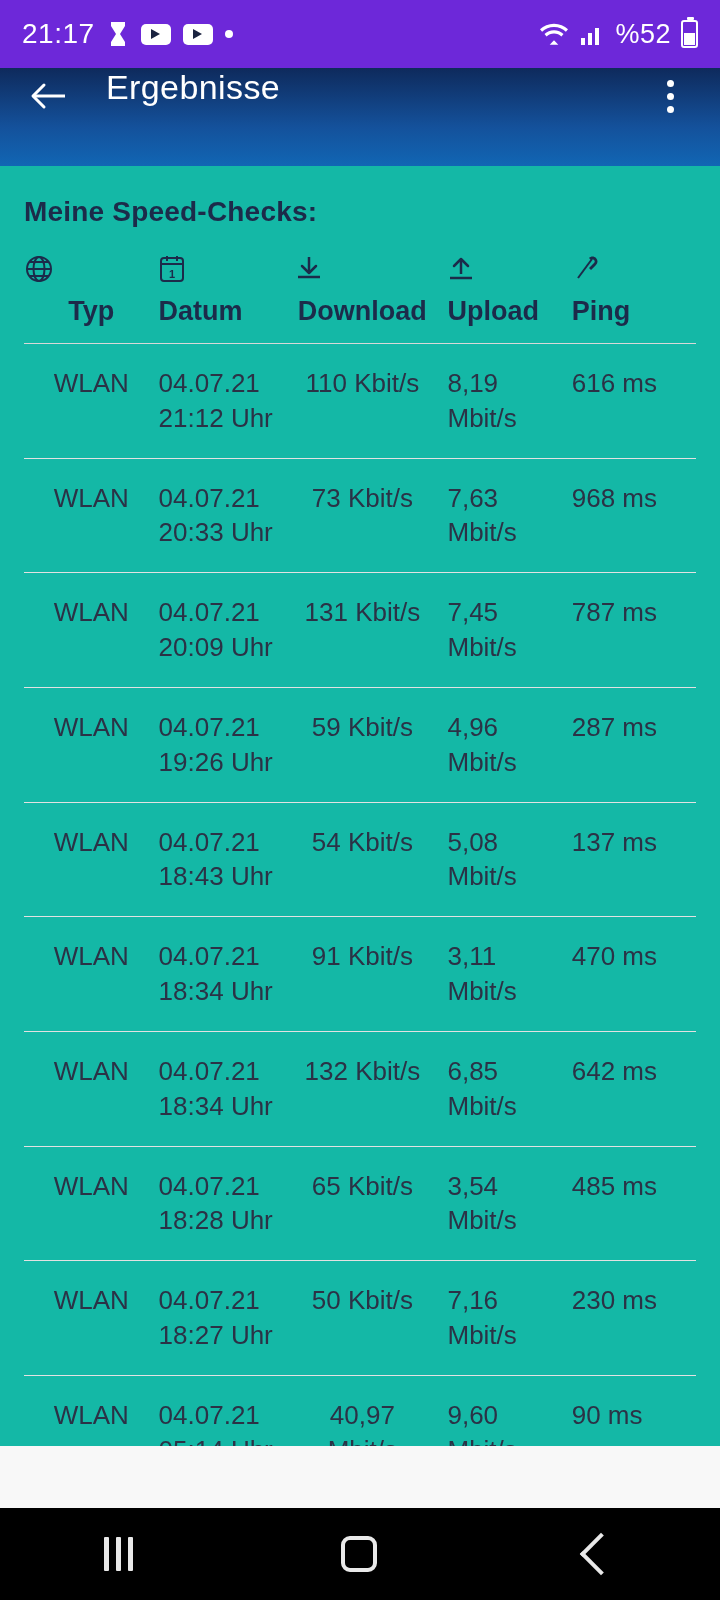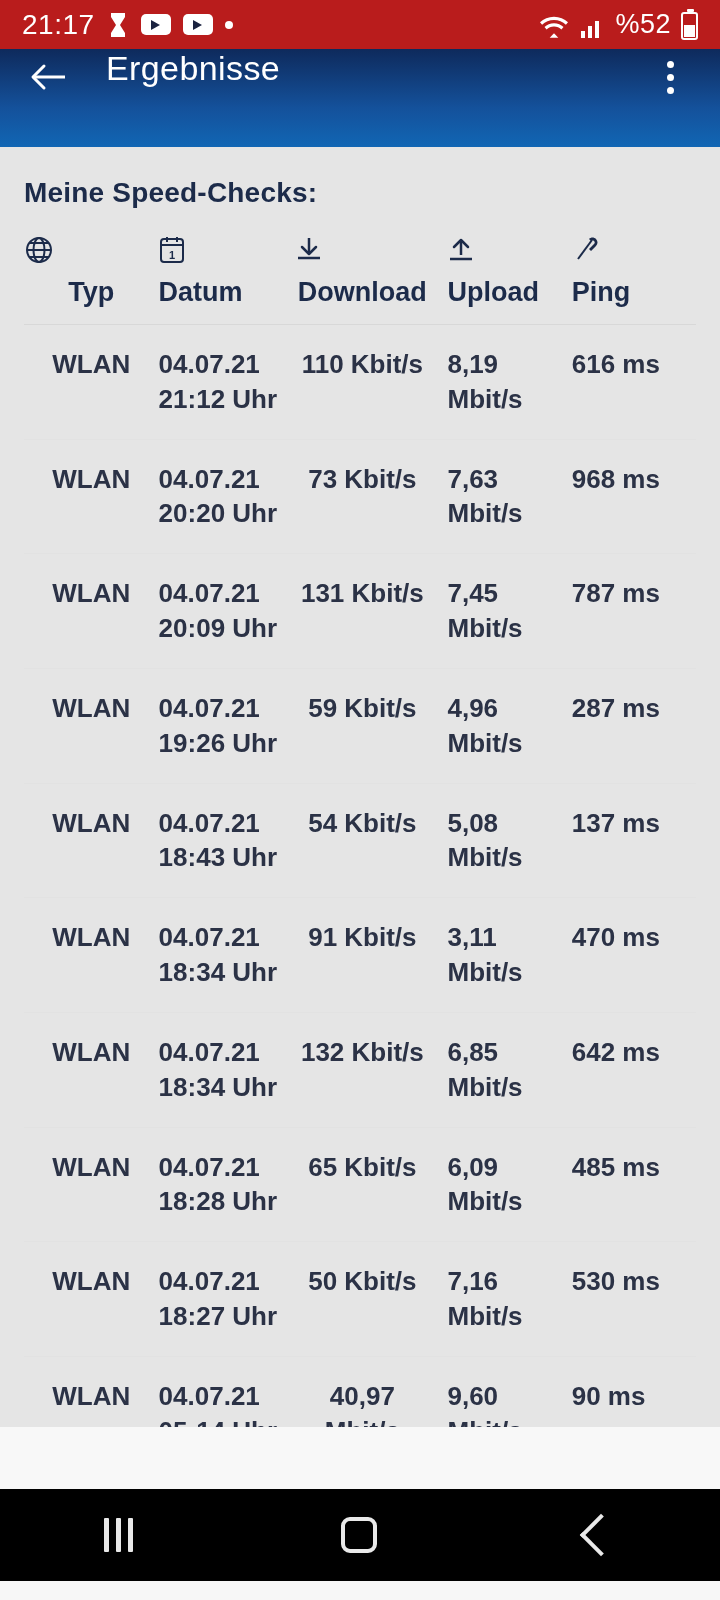--- a/index.html
+++ b/index.html
@@ -6,22 +6,22 @@
   html, body {
     width: 720px;
     height: 1600px;
     overflow: hidden;
     font-family: "Liberation Sans", sans-serif;
     background: #f7f7f7;
   }
 
   
   .statusbar {
-    height: 49px;
-    background: #b91c1c;
+    height: 68px;
+    background: #6d28d9;
     color: #ffffff;
     display: flex;
     align-items: center;
     padding: 0 22px;
     font-size: 27px;
     letter-spacing: .5px;
   }
   .sb-left { display: flex; align-items: center; gap: 12px; }
   .sb-clock { font-size: 28px; font-weight: 400; }
   .sb-icon { display: inline-flex; align-items: center; justify-content: center; }
@@ -29,21 +29,21 @@
     width: 30px; height: 21px; border-radius: 5px; background: #ffffff;
     display: inline-flex; align-items: center; justify-content: center;
   }
   .yt-badge::after {
     content: ""; width: 0; height: 0;
     border-left: 9px solid #1b2340;
     border-top: 5px solid transparent;
     border-bottom: 5px solid transparent;
   }
   .dot { width: 8px; height: 8px; border-radius: 50%; background: #fff; display: inline-block; }
-  .sb-right { margin-left: auto; display: flex; align-items: flex-end; gap: 10px; }
+  .sb-right { margin-left: auto; display: flex; align-items: center; gap: 10px; }
   .battery-text { font-size: 27px; }
   .batt {
     width: 17px; height: 28px; border: 2px solid #fff; border-radius: 3px;
     position: relative; display: inline-block;
   }
   .batt::before {
     content: ""; position: absolute; top: -5px; left: 4px;
     width: 7px; height: 3px; background: #fff; border-radius: 1px;
   }
   .batt::after {
@@ -74,21 +74,21 @@
   .overflow {
     margin-left: auto;
     width: 56px; height: 56px;
     display: flex; flex-direction: column; align-items: center; justify-content: center;
     gap: 6px;
   }
   .overflow i { width: 7px; height: 7px; border-radius: 50%; background: #fff; display: block; }
 
   
   .content {
-    background: #e5e5e5;
+    background: #14b8a6;
     height: calc(1600px - 68px - 98px - 62px - 92px);
     padding: 0 24px;
     overflow: hidden;
   }
   .section-title {
     font-size: 28px;
     font-weight: bold;
     color: #1c2b4a;
     padding: 30px 0 22px 0;
     letter-spacing: .2px;
@@ -107,21 +107,21 @@
   .hdr-icon { height: 34px; display: flex; align-items: flex-end; }
   thead tr { border-bottom: 1px solid #d8d8d8; }
 
   td {
     font-size: 26px;
     color: #2b3246;
     padding: 22px 0 22px 0;
     vertical-align: top;
     line-height: 1.34;
     border-bottom: 1px solid #e2e2e2;
-    font-weight: 700;
+    font-weight: 400;
   }
   .col-typ { width: 130px; text-align: center; }
   .col-datum { width: 132px; padding-right: 18px; }
   .col-dl { width: 140px; padding-right: 18px; text-align: center; }
   .col-ul { width: 120px; padding-right: 18px; }
   .col-ping { width: 120px; }
 
   .muted-break { display: block; }
 
   
@@ -267,21 +267,21 @@
     <tbody>
         <tr>
           <td class="col-typ">WLAN</td>
           <td class="col-datum"><span>04.07.21</span><span class="muted-break">21:12 Uhr</span></td>
           <td class="col-dl">110 Kbit/s</td>
           <td class="col-ul"><span>8,19</span><span class="muted-break">Mbit/s</span></td>
           <td class="col-ping">616 ms</td>
         </tr>
         <tr>
           <td class="col-typ">WLAN</td>
-          <td class="col-datum"><span>04.07.21</span><span class="muted-break">20:20 Uhr</span></td>
+          <td class="col-datum"><span>04.07.21</span><span class="muted-break">20:33 Uhr</span></td>
           <td class="col-dl">73 Kbit/s</td>
           <td class="col-ul"><span>7,63</span><span class="muted-break">Mbit/s</span></td>
           <td class="col-ping">968 ms</td>
         </tr>
         <tr>
           <td class="col-typ">WLAN</td>
           <td class="col-datum"><span>04.07.21</span><span class="muted-break">20:09 Uhr</span></td>
           <td class="col-dl">131 Kbit/s</td>
           <td class="col-ul"><span>7,45</span><span class="muted-break">Mbit/s</span></td>
           <td class="col-ping">787 ms</td>
@@ -311,29 +311,29 @@
           <td class="col-typ">WLAN</td>
           <td class="col-datum"><span>04.07.21</span><span class="muted-break">18:34 Uhr</span></td>
           <td class="col-dl">132 Kbit/s</td>
           <td class="col-ul"><span>6,85</span><span class="muted-break">Mbit/s</span></td>
           <td class="col-ping">642 ms</td>
         </tr>
         <tr>
           <td class="col-typ">WLAN</td>
           <td class="col-datum"><span>04.07.21</span><span class="muted-break">18:28 Uhr</span></td>
           <td class="col-dl">65 Kbit/s</td>
-          <td class="col-ul"><span>6,09</span><span class="muted-break">Mbit/s</span></td>
+          <td class="col-ul"><span>3,54</span><span class="muted-break">Mbit/s</span></td>
           <td class="col-ping">485 ms</td>
         </tr>
         <tr>
           <td class="col-typ">WLAN</td>
           <td class="col-datum"><span>04.07.21</span><span class="muted-break">18:27 Uhr</span></td>
           <td class="col-dl">50 Kbit/s</td>
           <td class="col-ul"><span>7,16</span><span class="muted-break">Mbit/s</span></td>
-          <td class="col-ping">530 ms</td>
+          <td class="col-ping">230 ms</td>
         </tr>
         <tr>
           <td class="col-typ">WLAN</td>
           <td class="col-datum"><span>04.07.21</span><span class="muted-break">05:14 Uhr</span></td>
           <td class="col-dl">40,97 Mbit/s</td>
           <td class="col-ul"><span>9,60</span><span class="muted-break">Mbit/s</span></td>
           <td class="col-ping">90 ms</td>
         </tr>
       </tbody>
   </table>

